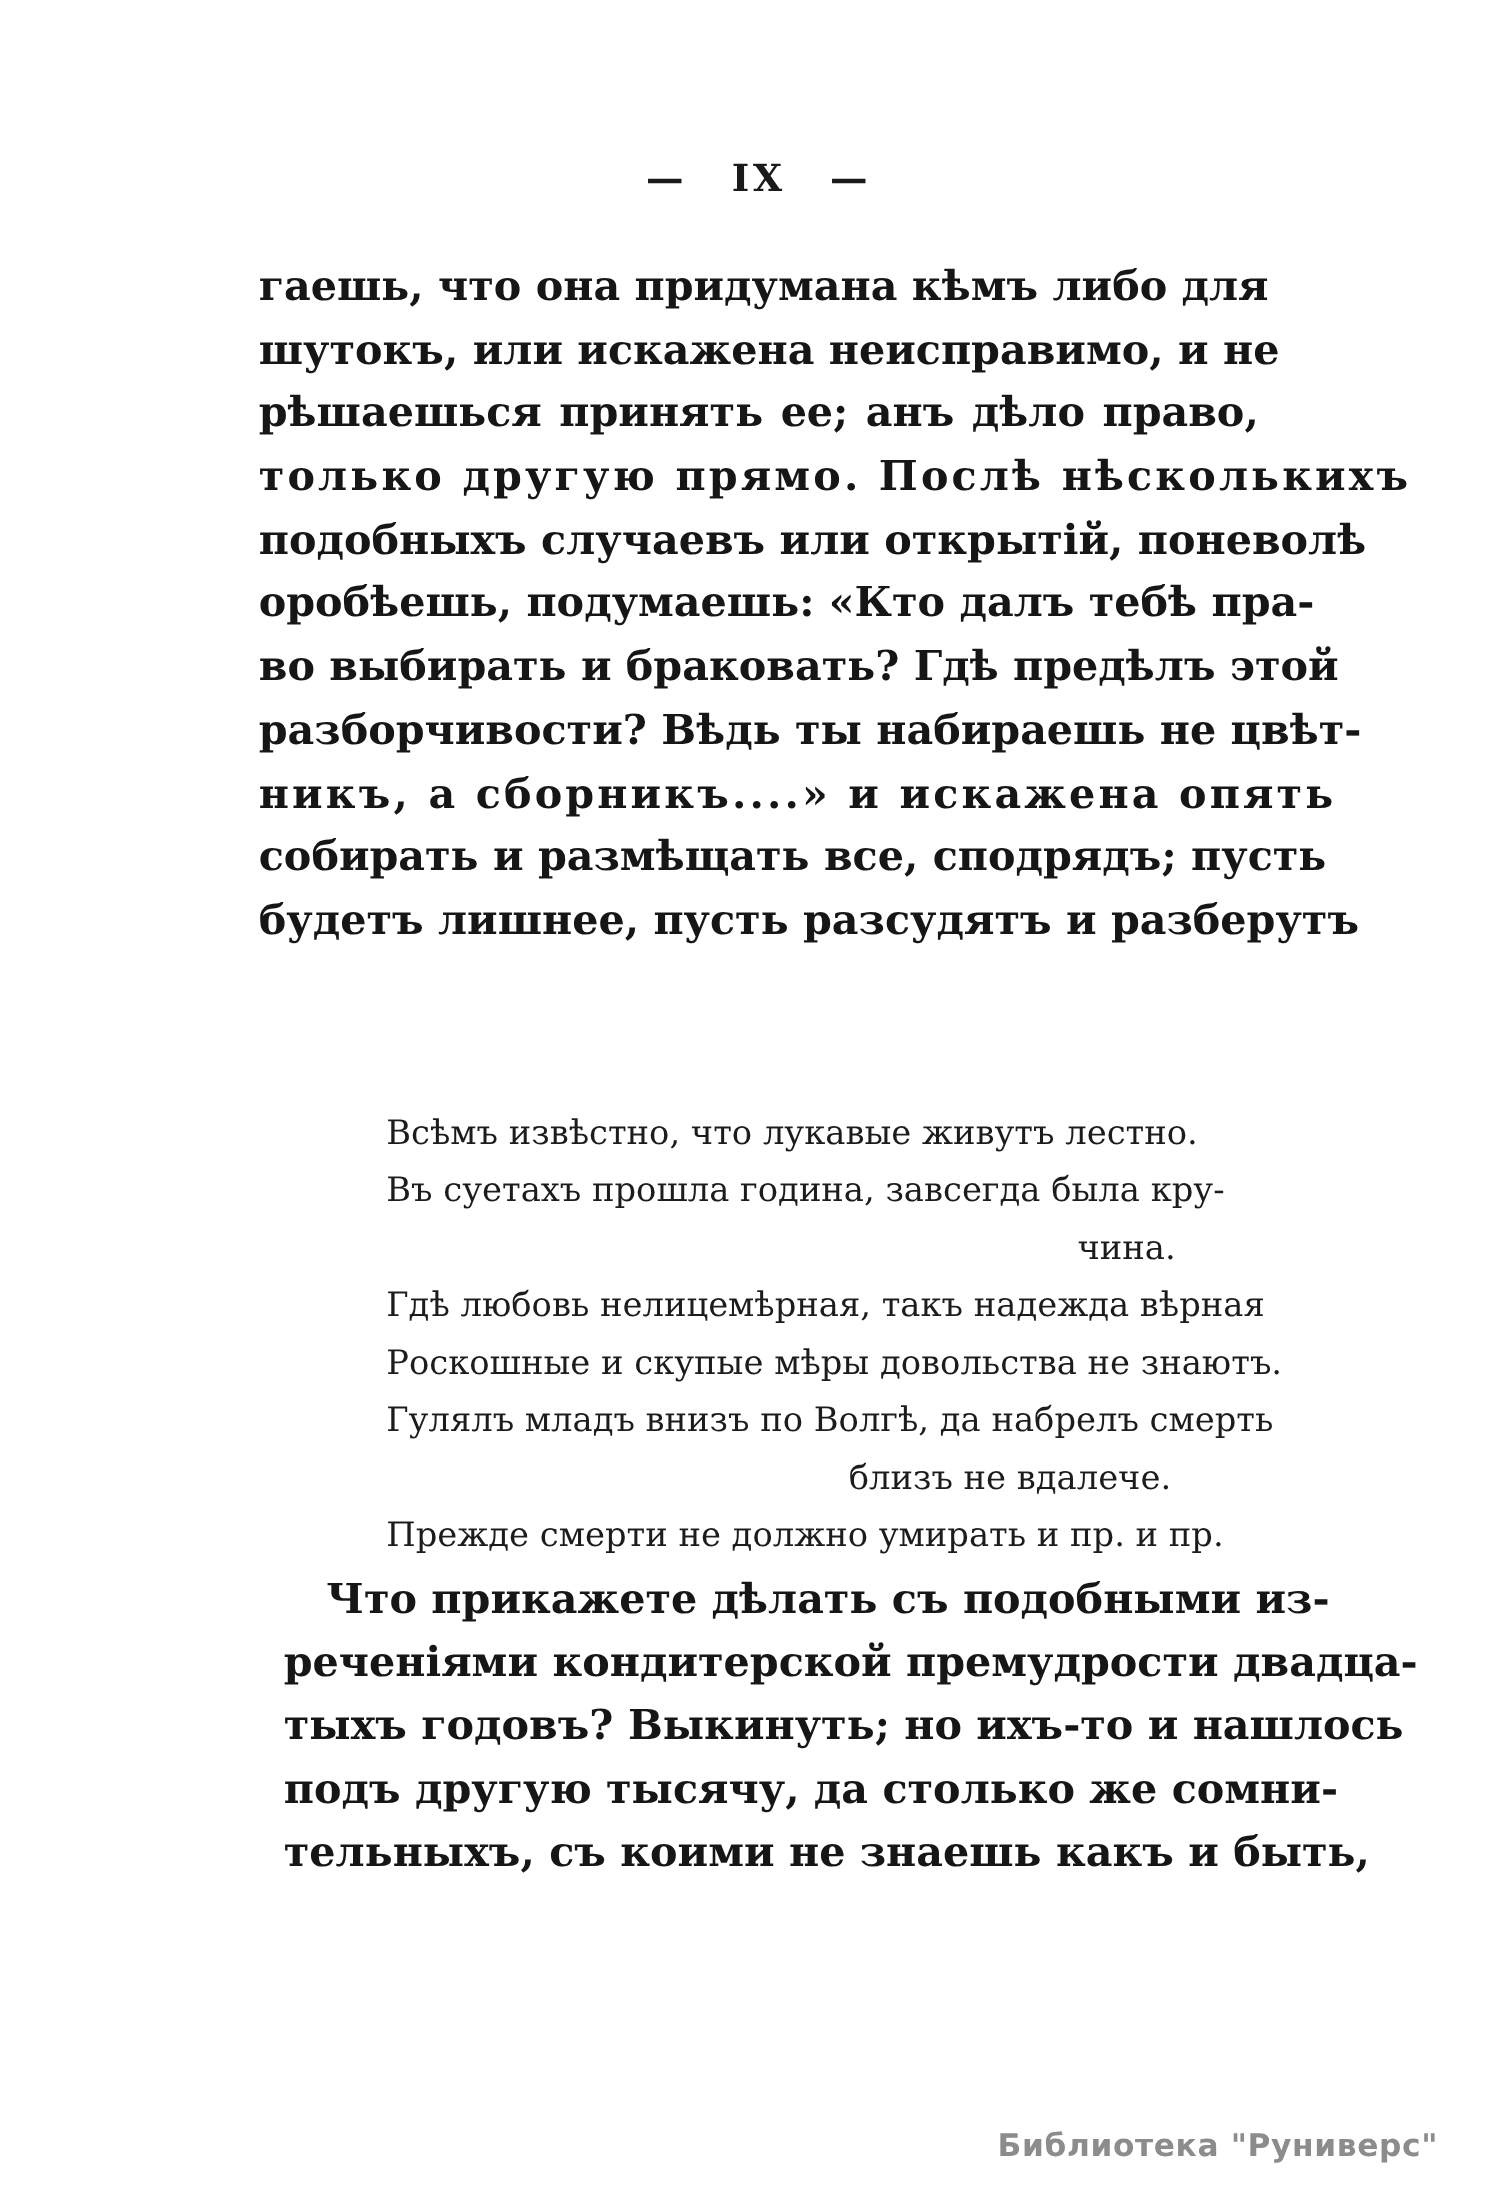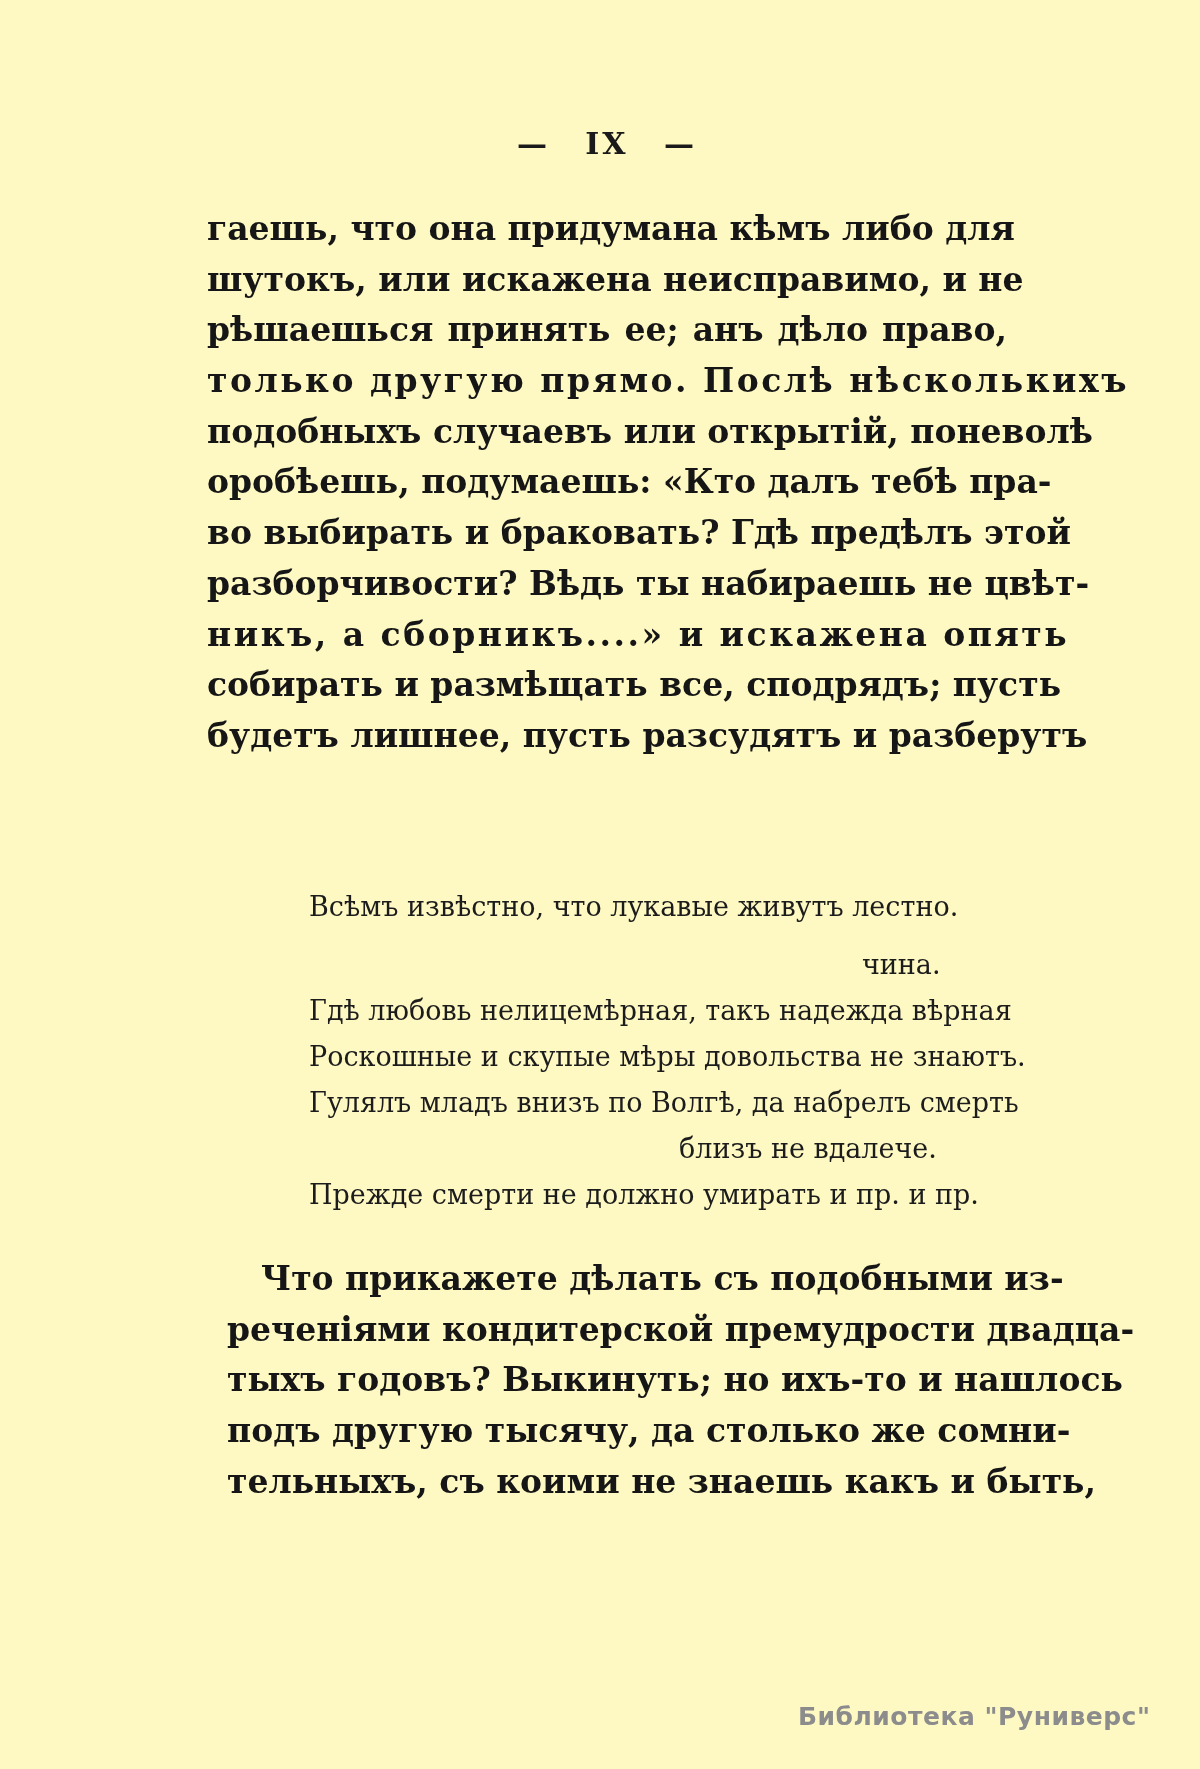--- a/index.html
+++ b/index.html
@@ -1,20 +1,20 @@
 <!DOCTYPE html>
 <html><head>
 <meta charset="utf-8">
 <style>
   html, body { margin: 0; padding: 0; background: #e8e8e8; }
   .page {
     position: relative;
     width: 1200px;
     height: 1769px;
-    background: #fef9c3;
+    background: #ffffff;
     margin: 0 auto;
     font-family: "DejaVu Serif", "Liberation Serif", serif;
     color: #161616;
     overflow: hidden;
   }
   .page-header {
     position: absolute;
     top: 126px;
     left: 207px;
     width: 800px;
@@ -54,21 +54,21 @@
     width: 714px;
     font-weight: 400;
     font-size: 27px;
     color: #1c1c1c;
   }
   .verse .vline {
     height: 46px;
     line-height: 46px;
     white-space: nowrap;
   }
-  .verse .vline.hang-1 { padding-left: 553px; margin-top: 12px; }
+  .verse .vline.hang-1 { padding-left: 553px; }
   .verse .vline.hang-2 { padding-left: 370px; }
   .watermark {
     position: absolute;
     left: 798px;
     top: 1702px;
     font-family: "DejaVu Sans", "Liberation Sans", sans-serif;
     font-size: 25px;
     font-weight: 700;
     color: #8c8c8c;
     letter-spacing: 0.5px;
@@ -90,20 +90,21 @@
     <div class="line">оробѣешь, подумаешь: «Кто далъ тебѣ пра-</div>
     <div class="line">во выбирать и браковать? Гдѣ предѣлъ этой</div>
     <div class="line">разборчивости? Вѣдь ты набираешь не цвѣт-</div>
     <div class="line ls">никъ, а сборникъ....» и искажена опять</div>
     <div class="line">собирать и размѣщать все, сподрядъ; пусть</div>
     <div class="line">будетъ лишнее, пусть разсудятъ и разберутъ</div>
   </div>
 
   <div class="verse">
     <div class="vline">Всѣмъ извѣстно, что лукавые живутъ лестно.</div>
+    <div class="vline">Въ суетахъ прошла година, завсегда была кру-</div>
     <div class="vline hang-1">чина.</div>
     <div class="vline">Гдѣ любовь нелицемѣрная, такъ надежда вѣрная</div>
     <div class="vline">Роскошные и скупые мѣры довольства не знаютъ.</div>
     <div class="vline">Гулялъ младъ внизъ по Волгѣ, да набрелъ смерть</div>
     <div class="vline hang-2">близъ не вдалече.</div>
     <div class="vline">Прежде смерти не должно умирать и пр. и пр.</div>
   </div>
 
   <div class="para para-2">
     <div class="line indent">Что прикажете дѣлать съ подобными из-</div>

